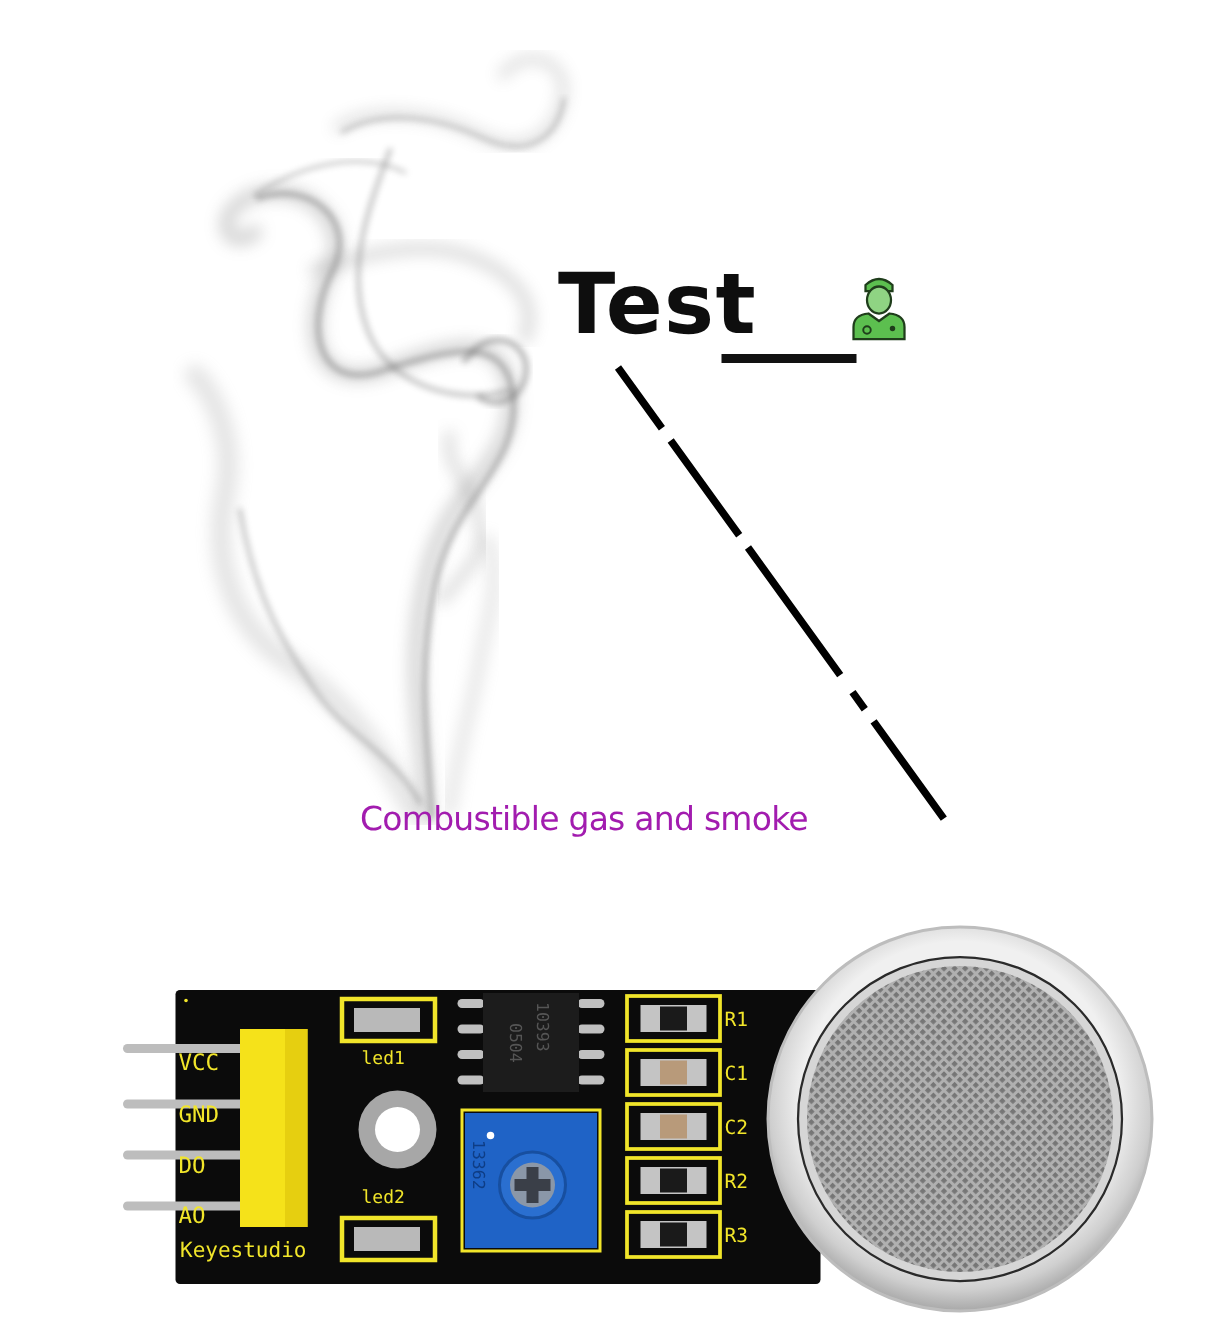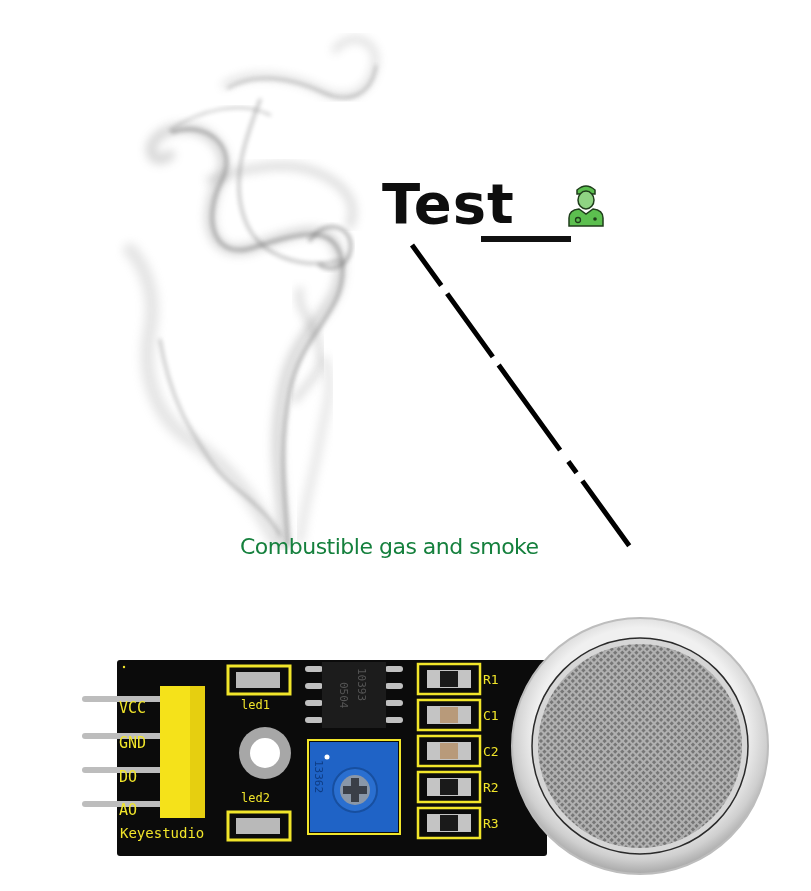--- a/index.html
+++ b/index.html
@@ -1,23 +1,23 @@
 <!DOCTYPE html>
 <html><head>
 <meta charset="utf-8">
 <style>
   html, body { margin:0; padding:0; background:#ffffff; }
   body { width:811px; height:891px; position:relative; overflow:hidden; font-family:"Liberation Sans", sans-serif; }
   .abs { position:absolute; }
   #smoke { left:110px; top:20px; width:300px; height:530px; }
-  #title-wrap { left:382px; top:162px; height:70px; display:flex; align-items:flex-end; }
+  #title-wrap { left:372px; top:162px; height:70px; display:flex; align-items:flex-end; }
   #title { font-family:"DejaVu Sans", sans-serif; font-weight:bold; font-size:56px; line-height:56px; color:#0e0e0e; letter-spacing:1px; }
   #doctor { left:566px; top:182px; width:40px; height:46px; }
   #underline { left:481px; top:236px; width:90px; height:6px; background:#111; }
-  #caption { left:240px; top:534px; font-family:"DejaVu Sans", sans-serif; font-size:22px; color:#15803d; white-space:nowrap; letter-spacing:-0.5px; }
+  #caption { left:240px; top:534px; font-family:"DejaVu Sans", sans-serif; font-size:22px; color:#a21caf; white-space:nowrap; letter-spacing:-0.5px; }
   #pointer { left:0; top:0; width:811px; height:891px; pointer-events:none; }
   #module { left:0; top:600px; width:811px; height:291px; }
   .silk { font-family:"DejaVu Sans Mono", monospace; fill:#f1e52a; }
   .chip-txt { font-family:"DejaVu Sans Mono", monospace; fill:#555; }
 </style>
 </head>
 <body>
 
 <svg id="smoke" class="abs" viewBox="0 0 300 530">
   <defs>

